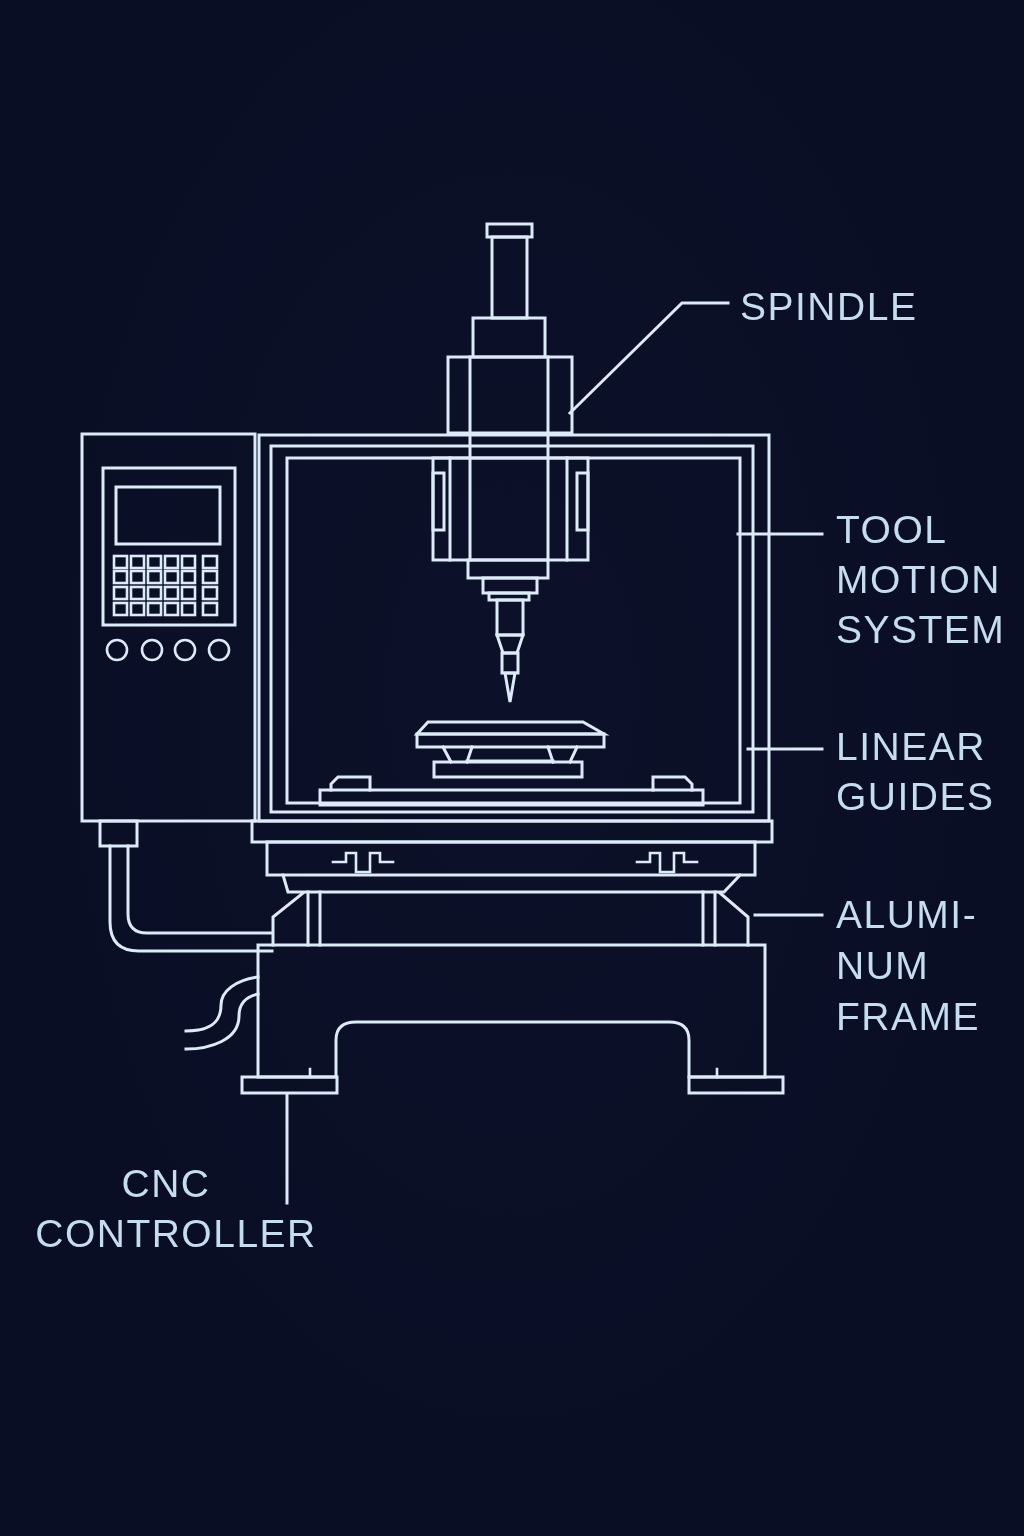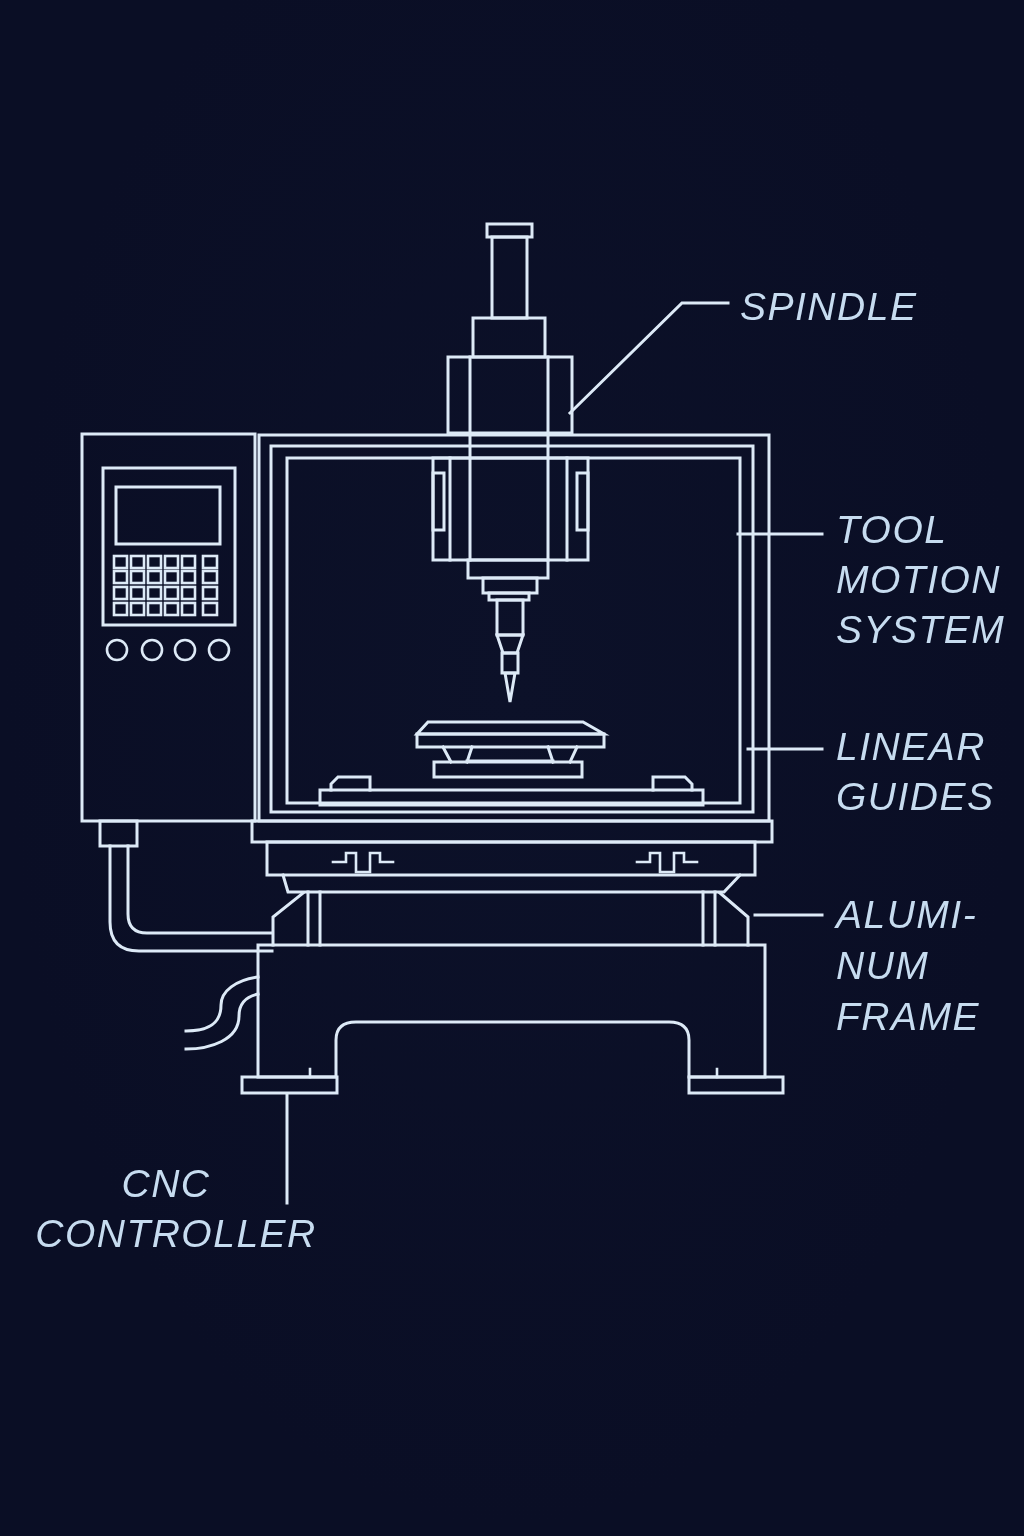--- a/index.html
+++ b/index.html
@@ -7,21 +7,21 @@
     --line: #ddeaf7;
     --label: #c7dcf0;
   }
   html, body { margin: 0; padding: 0; }
   body {
     width: 1024px; height: 1536px;
     background: var(--background);
     overflow: hidden;
     font-family: "Liberation Sans", sans-serif;
   }
-  .canvas { position: relative; width: 1024px; height: 1536px; background: radial-gradient(ellipse at 50% 45%, #0c1129 0%, var(--background) 70%); font-style: italic; }
+  .canvas { position: relative; width: 1024px; height: 1536px; background: radial-gradient(ellipse at 50% 45%, #0c1129 0%, var(--background) 70%); }
   svg { display: block; }
   .ln  { fill: none; stroke: var(--line); stroke-width: 3;   stroke-linecap: square; stroke-linejoin: miter; }
   .ln2 { fill: none; stroke: var(--line); stroke-width: 2.6; stroke-linecap: square; stroke-linejoin: miter; }
   .lbl {
     fill: var(--label);
     font-family: "Liberation Sans", sans-serif;
     font-size: 39px;
     font-weight: 400;
     letter-spacing: 1.5px;
   }

